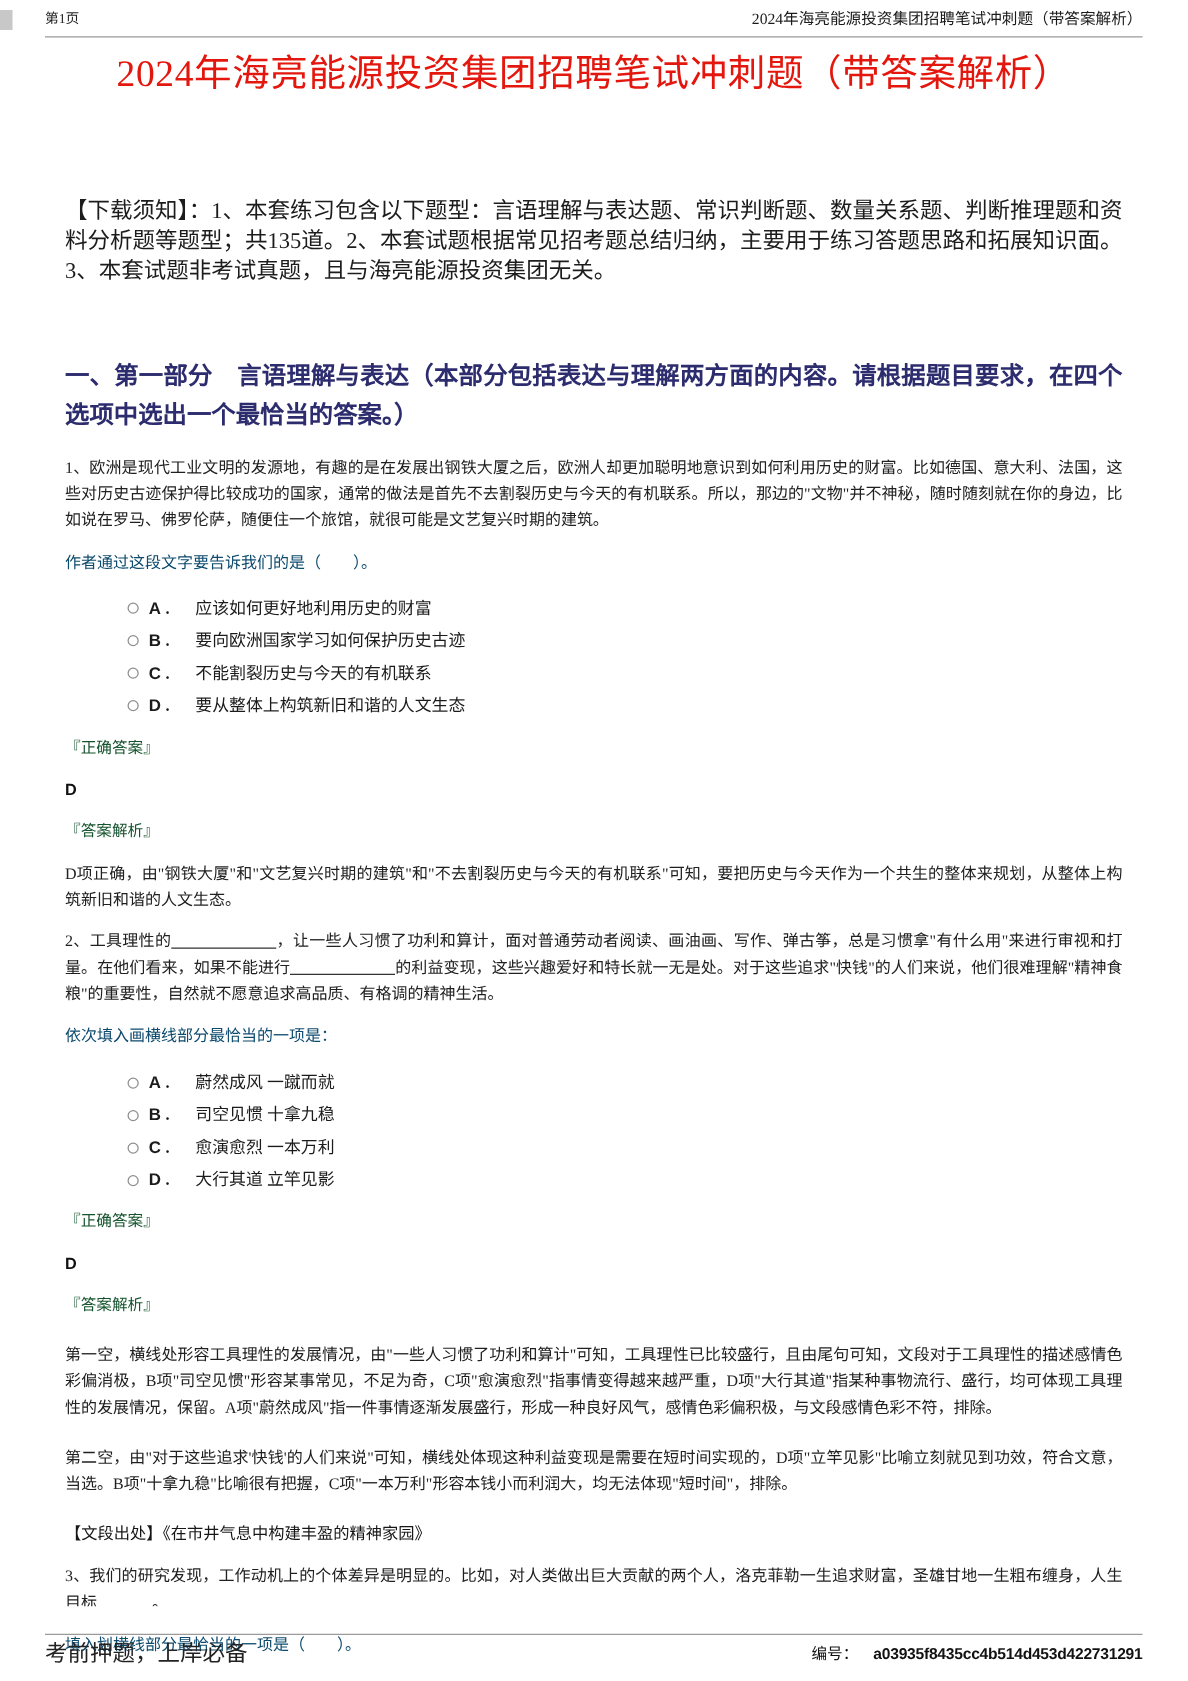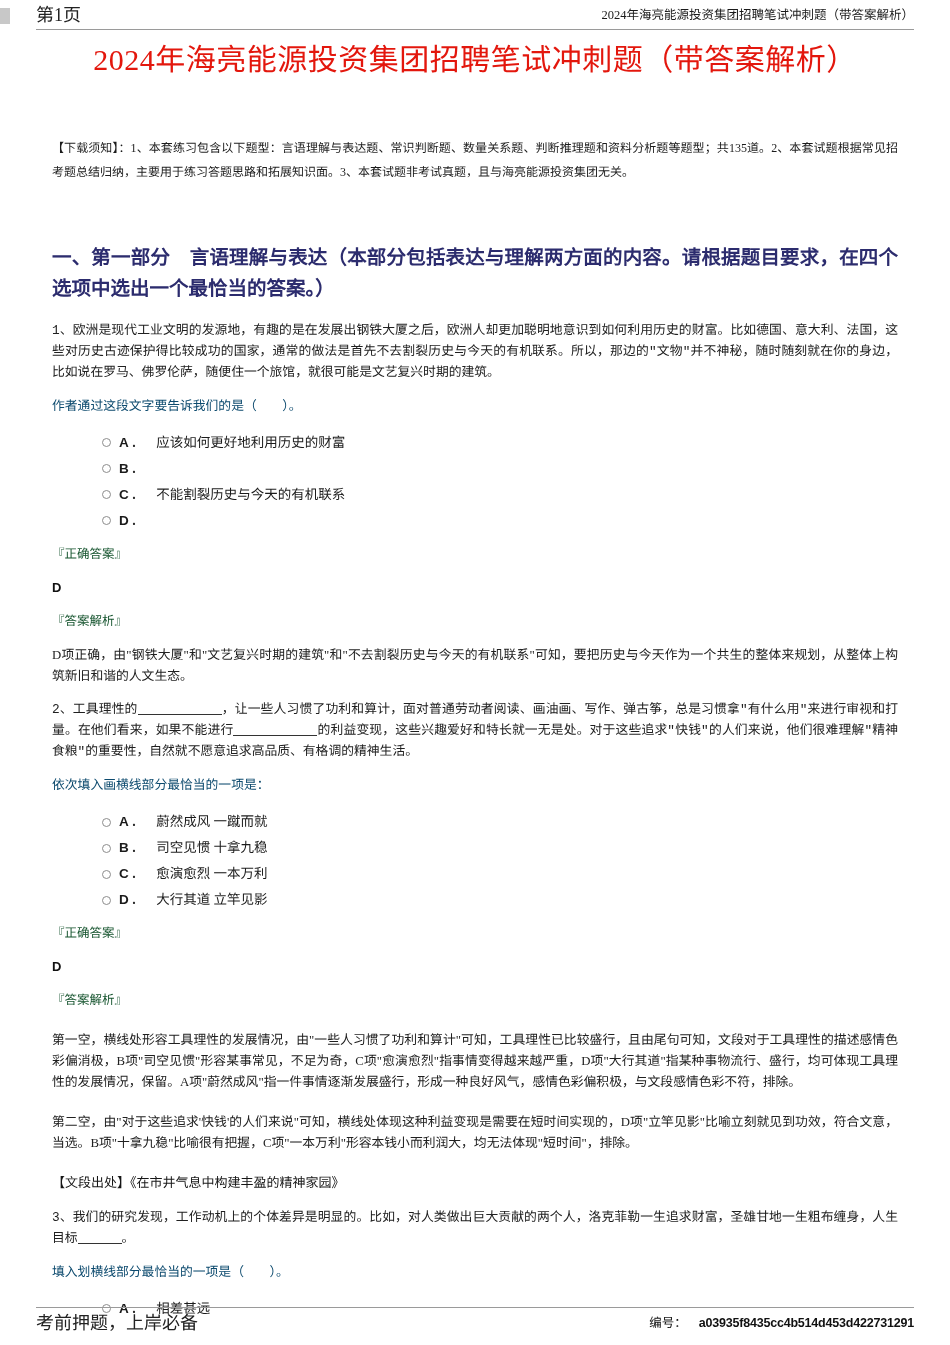--- a/index.html
+++ b/index.html
@@ -28,21 +28,21 @@
     position: absolute;
     left: 36px; right: 36px; top: 8px;
     height: 22px;
     display: flex;
     align-items: flex-start;
     justify-content: space-between;
     border-bottom: 1px solid #9a9a9a;
     padding-bottom: 2px;
   }
   .page-header .hdr-left {
-    font-size: 18px;
+    font-size: 11px;
     line-height: 15px;
     color: #222;
     letter-spacing: 0;
   }
   .page-header .hdr-right {
     font-size: 12.5px;
     line-height: 15px;
     color: #1a1a1a;
     white-space: nowrap;
   }
@@ -59,43 +59,42 @@
     font-size: 30px;
     line-height: 40px;
     text-align: center;
     font-weight: 400;
     margin: 6px 0 0 0;
     letter-spacing: 0.5px;
     white-space: nowrap;
   }
 
   .notice {
-    margin-top: 56px;
-    font-size: 12px;
+    margin-top: 76px;
+    font-size: 18px;
     line-height: 24px;
     text-align: justify;
     color: #1c1c1c;
   }
 
   .section-heading {
     margin-top: 58px;
     color: #2c2c6e;
     font-size: 19.5px;
     line-height: 31px;
     text-align: justify;
     font-weight: 700;
   }
 
   .q-stem {
     margin-top: 12px;
     font-size: 12.8px;
     line-height: 21px;
     text-align: justify;
     color: #202020;
-    font-family: Liberation Mono, monospace;
   }
   .q-sub {
     font-size: 12.8px;
     line-height: 21px;
     color: #0c4a6e;
   }
   .q-sub.spaced { margin-top: 13px; }
 
   .blank-line {
     display: inline-block;
@@ -219,31 +218,33 @@
     <div class="option">
       <span class="radio"></span>
       <span class="opt-letter">A</span>
       <span class="opt-dot">．</span>
       <span class="opt-text">应该如何更好地利用历史的财富</span>
     </div>
     <div class="option">
       <span class="radio"></span>
       <span class="opt-letter">B</span>
       <span class="opt-dot">．</span>
+      <span class="opt-text">要向欧洲国家学习如何保护历史古迹</span>
     </div>
     <div class="option">
       <span class="radio"></span>
       <span class="opt-letter">C</span>
       <span class="opt-dot">．</span>
       <span class="opt-text">不能割裂历史与今天的有机联系</span>
     </div>
     <div class="option">
       <span class="radio"></span>
       <span class="opt-letter">D</span>
       <span class="opt-dot">．</span>
+      <span class="opt-text">要从整体上构筑新旧和谐的人文生态</span>
     </div>
   </div>
 
   <p class="ans-label">『正确答案』</p>
   <p class="ans-value">D</p>
   <p class="ans-label">『答案解析』</p>
   <p class="ans-body">D项正确，由"钢铁大厦"和"文艺复兴时期的建筑"和"不去割裂历史与今天的有机联系"可知，要把历史与今天作为一个共生的整体来规划，从整体上构筑新旧和谐的人文生态。</p>
 
   <p class="q-stem"><span>2、工具理性的</span><span class="blank-line"></span><span>，让一些人习惯了功利和算计，面对普通劳动者阅读、画油画、写作、弹古筝，总是习惯拿"有什么用"来进行审视和打量。在他们看来，如果不能进行</span><span class="blank-line"></span><span>的利益变现，这些兴趣爱好和特长就一无是处。对于这些追求"快钱"的人们来说，他们很难理解"精神食粮"的重要性，自然就不愿意追求高品质、有格调的精神生活。</span></p>
   <p class="q-sub spaced">依次填入画横线部分最恰当的一项是：</p>

